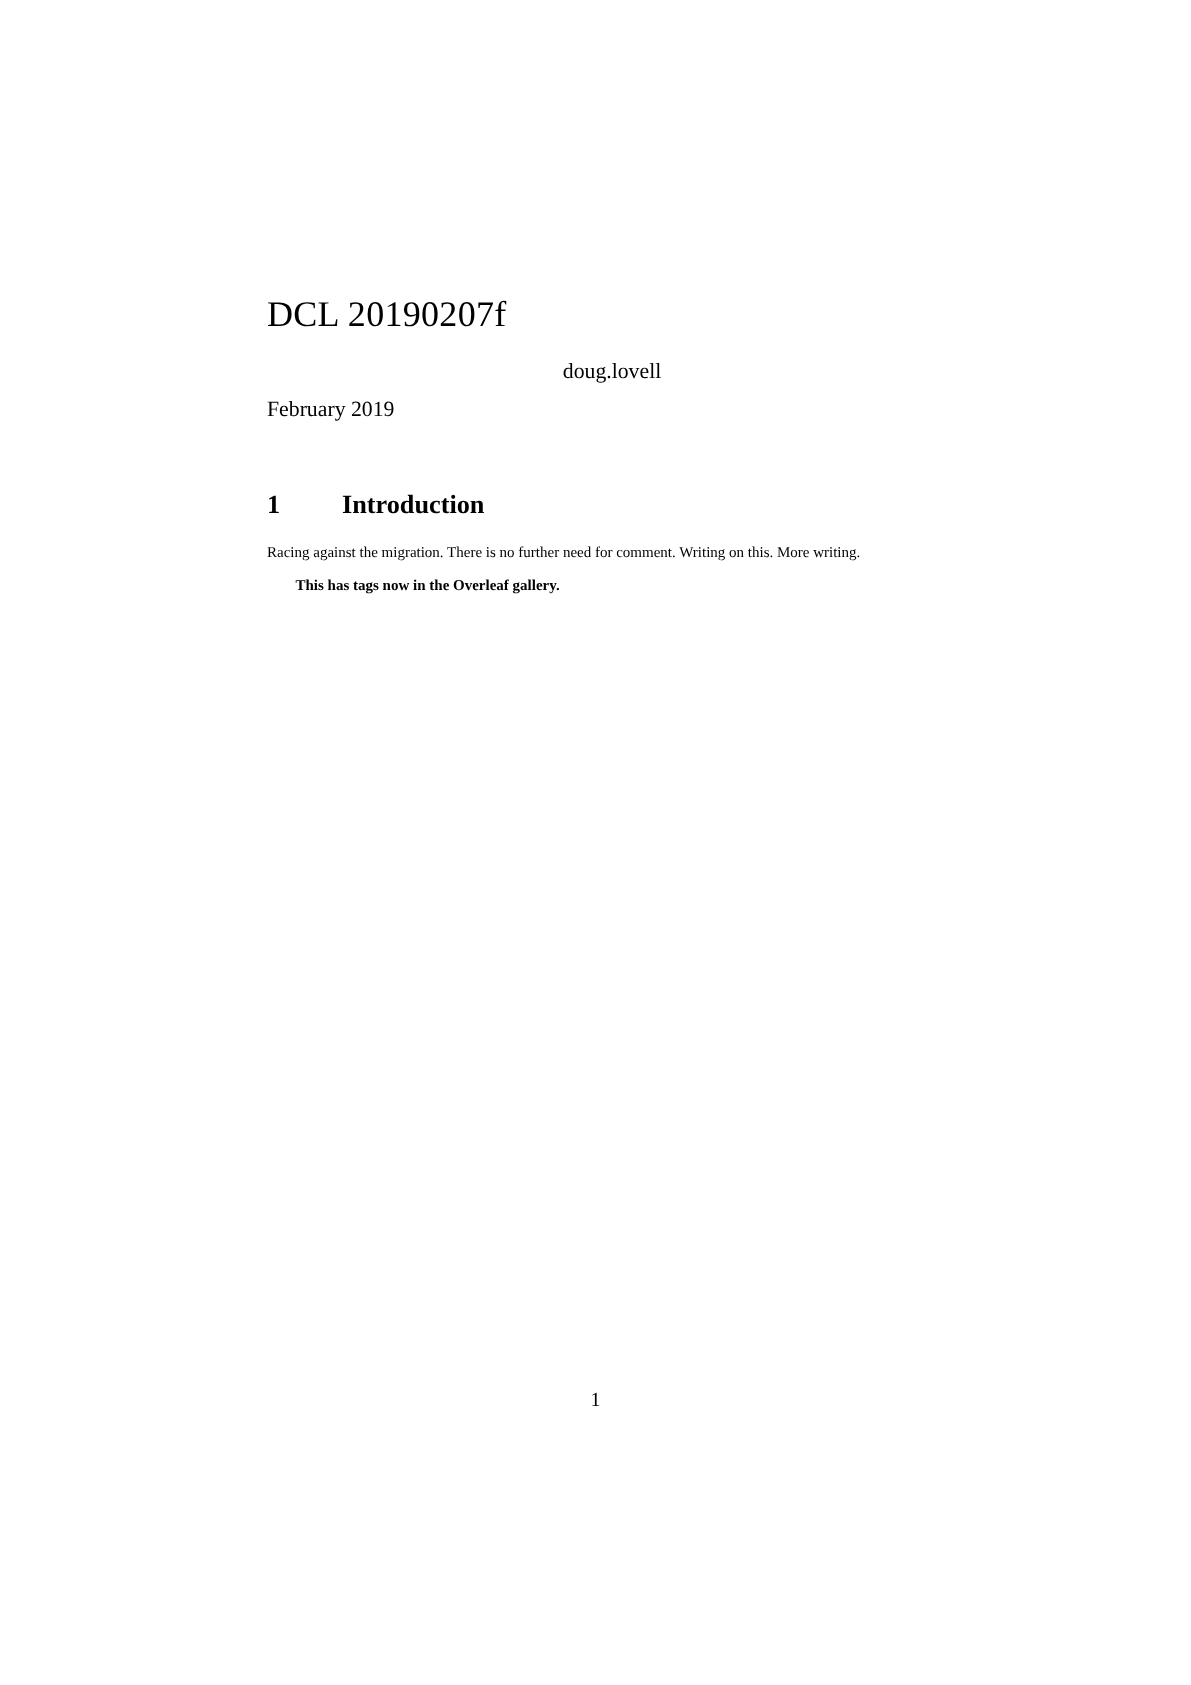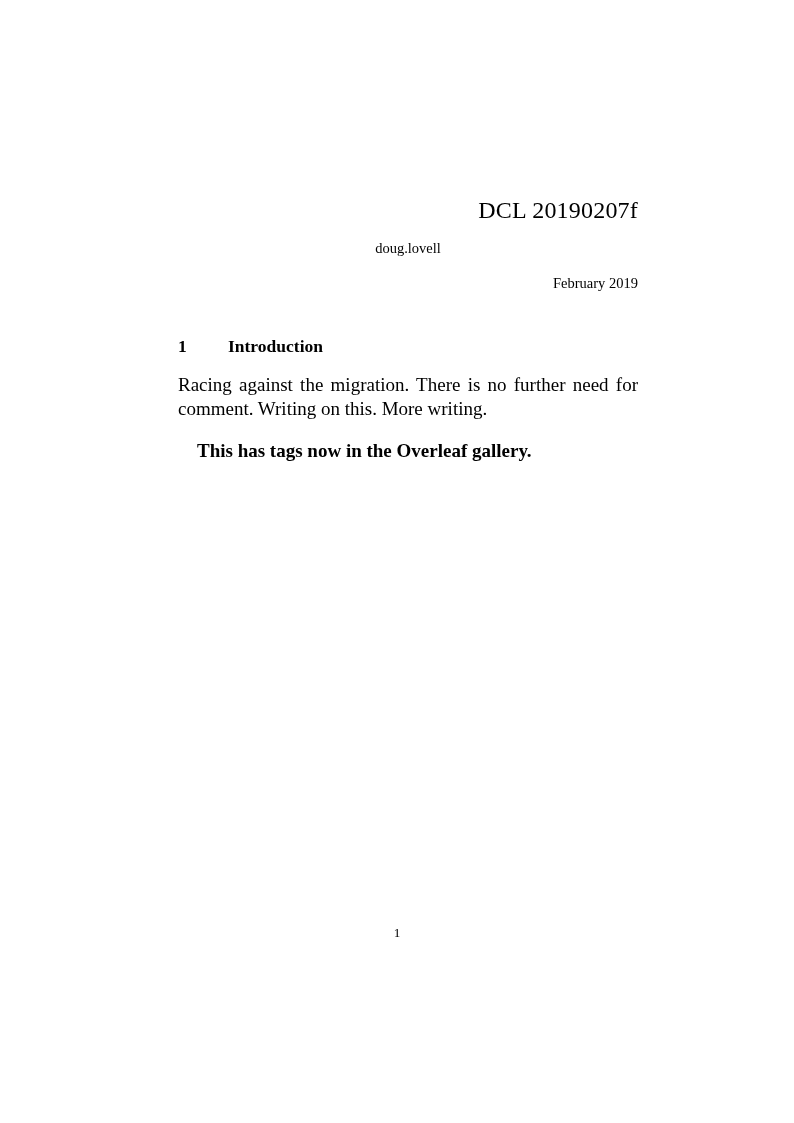--- a/index.html
+++ b/index.html
@@ -22,55 +22,55 @@
     width: 794px;
     height: 1123px;
   }
   .content {
     position: absolute;
     left: 178px;
     top: 196px;
     width: 460px;
   }
   .doc-title {
-    text-align: right;
+    text-align: left;
     font-size: 24px;
     line-height: 1.2;
     letter-spacing: 0.2px;
     margin: 0 0 0 0;
     font-weight: normal;
   }
   .doc-author {
     text-align: center;
     font-size: 14.5px;
     margin-top: 15px;
   }
   .doc-date {
-    text-align: right;
+    text-align: left;
     font-size: 14.5px;
-    margin-top: 18px;
+    margin-top: 8px;
   }
   .section-heading {
     margin-top: 44px;
     font-size: 17.5px;
     font-weight: bold;
     display: flex;
     align-items: baseline;
   }
   .section-number {
     width: 30px;
     display: inline-block;
   }
   .section-title {
     display: inline-block;
     margin-left: 20px;
   }
   .para {
     margin-top: 16px;
-    font-size: 19px;
+    font-size: 10px;
     line-height: 1.25;
     text-align: justify;
     text-justify: inter-word;
   }
   .para.indent {
     margin-top: 1px;
     text-indent: 19px;
     font-weight: bold;
   }
   .page-number {

